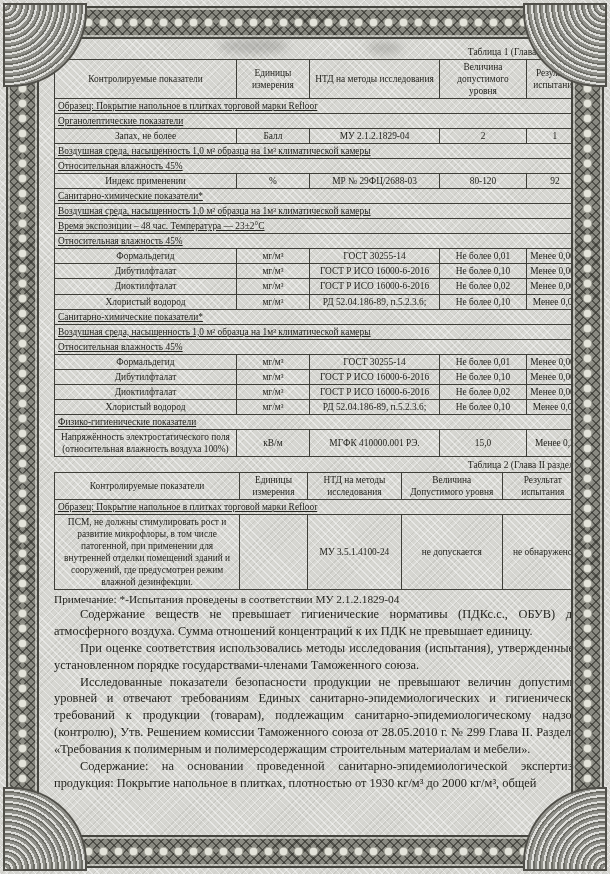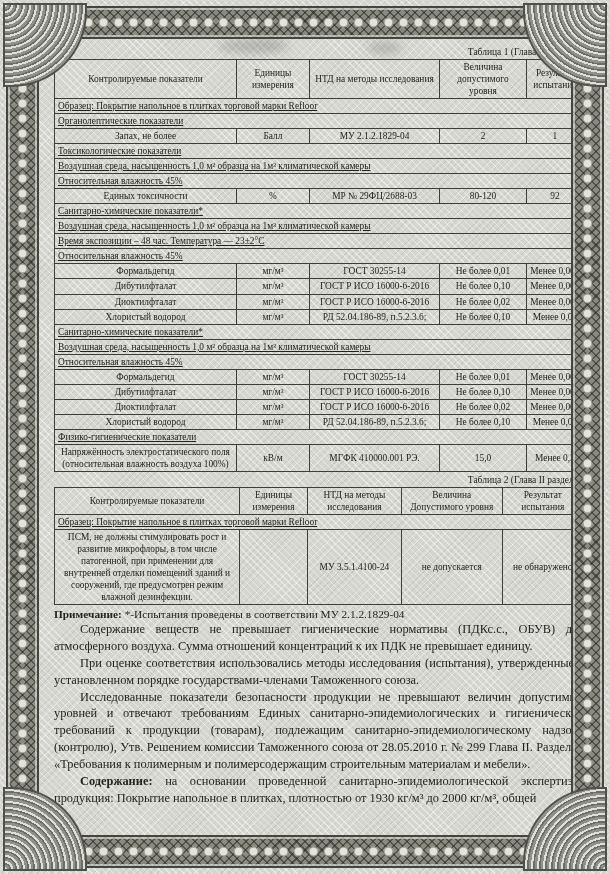--- a/index.html
+++ b/index.html
@@ -52,21 +52,21 @@
   
   .content{position:absolute;left:54px;top:46px;right:26px;bottom:18px;z-index:2;}
   .tbl-caption{text-align:right;font-size:9.5px;line-height:12px;margin:0 0 1px 0;}
   table{width:100%;border-collapse:collapse;table-layout:fixed;
     font-size:9.4px;line-height:1.28;}
   th,td{border:1px solid #3e3e38;padding:1px 3px;text-align:center;
     vertical-align:middle;font-weight:normal;overflow:hidden;}
   td.span-cell{text-align:left;text-decoration:underline;}
   #table2{margin-bottom:2px;}
   .note-line{font-size:11.3px;margin:3px 0 1px 0;}
-  .note-line b, .para-block b{font-weight:bold;}
+  .note-line b, .para-block b{font-weight:normal;}
   .para-block{font-size:12.4px;line-height:1.36;text-align:justify;}
   .para-block p{margin:0;text-indent:26px;}
   .footer-row{position:absolute;left:8px;right:0;bottom:0;display:flex;
     justify-content:space-between;font-size:10px;}
 </style>
 </head>
 <body>
 
 <div class="frame-band frame-h frame-top"></div>
 <div class="frame-band frame-h frame-bottom"></div>
@@ -108,30 +108,27 @@
           <td colspan="5" class="span-cell">Органолептические показатели</td>
         </tr>
         <tr>
           <td>Запах, не более</td>
           <td>Балл</td>
           <td>МУ 2.1.2.1829-04</td>
           <td>2</td>
           <td>1</td>
         </tr>
         <tr>
-          <td colspan="5" class="span-cell">Токсикологические показатели</td>
-        </tr>
-        <tr>
           <td colspan="5" class="span-cell">Воздушная среда, насыщенность 1,0 м² образца на 1м³  климатической камеры</td>
         </tr>
         <tr>
           <td colspan="5" class="span-cell">Относительная влажность 45%</td>
         </tr>
         <tr>
-          <td>Единых токсичности</td>
+          <td>Индекс применении</td>
           <td>%</td>
           <td>МР № 29ФЦ/2688-03</td>
           <td>80-120</td>
           <td>92</td>
         </tr>
         <tr>
           <td colspan="5" class="span-cell">Санитарно-химические показатели*</td>
         </tr>
         <tr>
           <td colspan="5" class="span-cell">Воздушная среда, насыщенность 1,0 м² образца на 1м³  климатической камеры</td>

